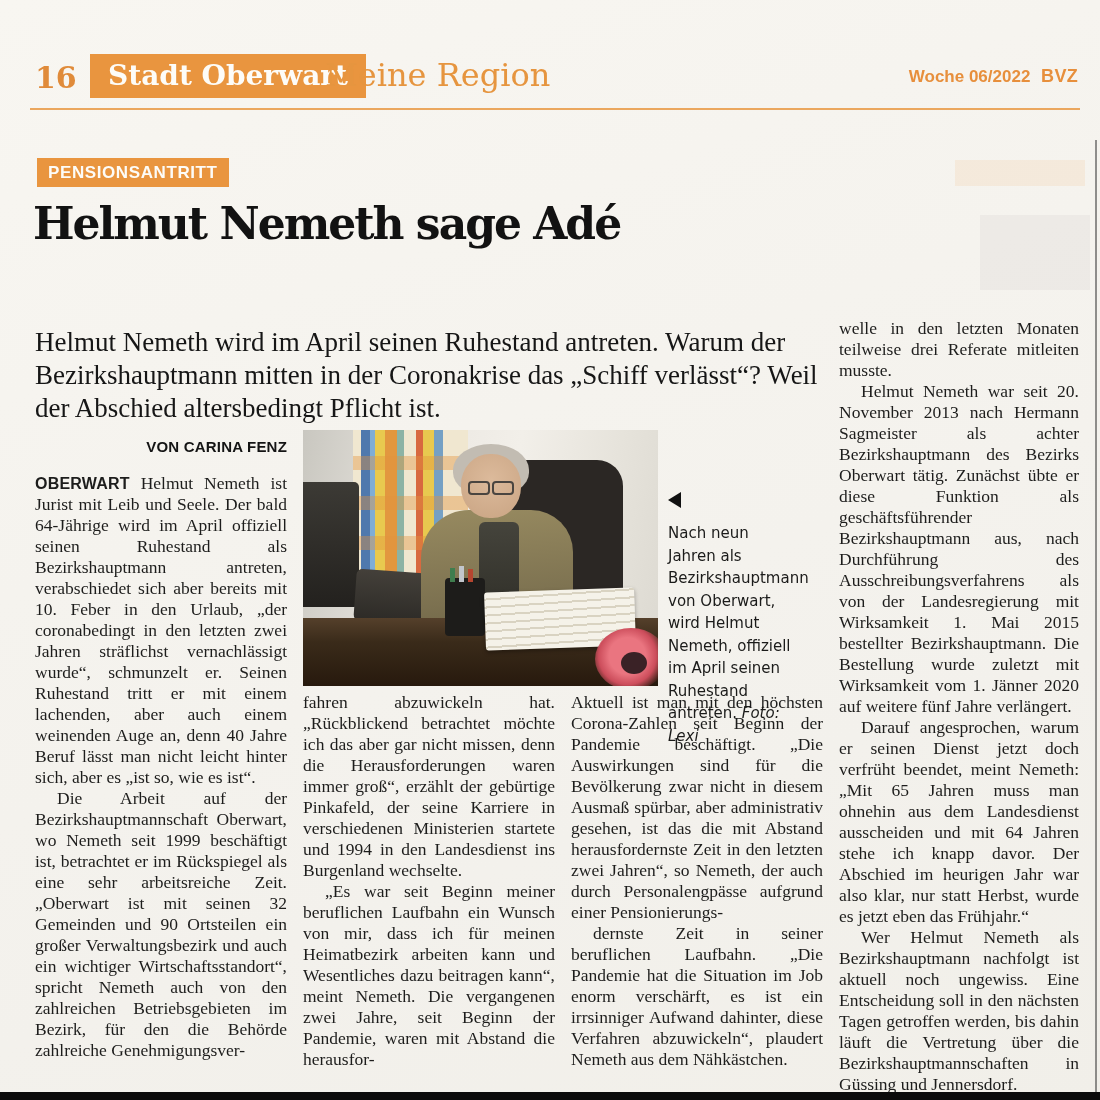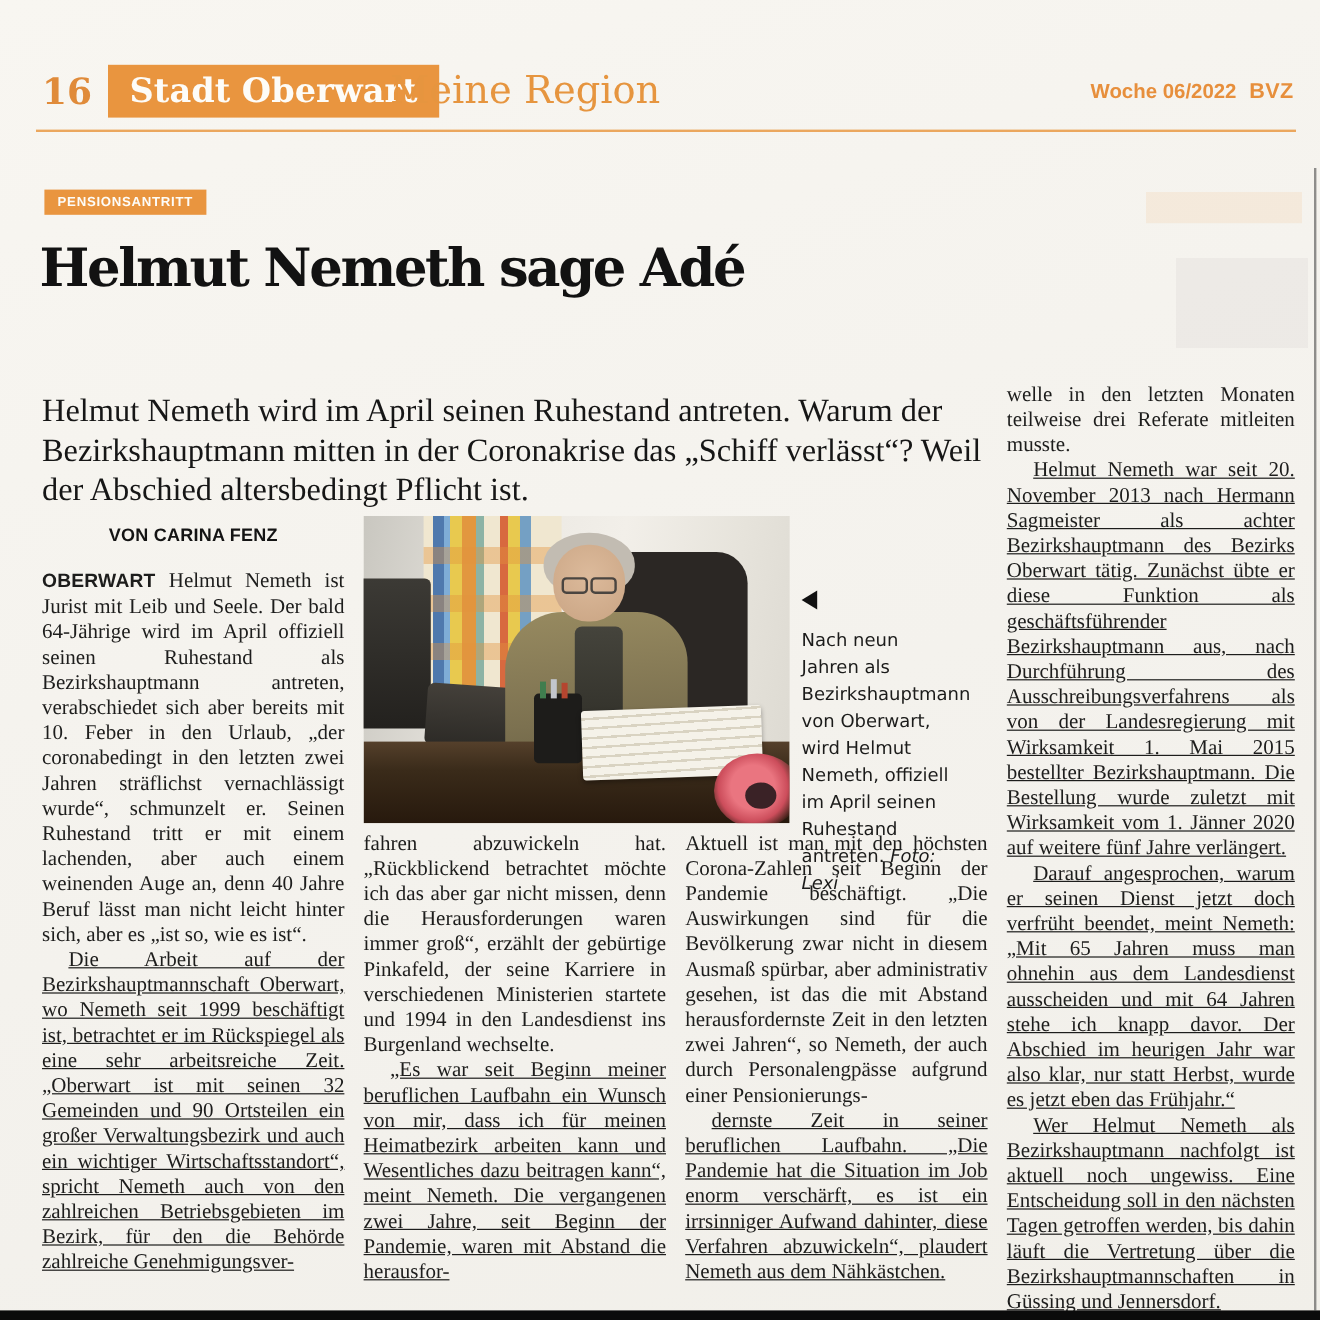--- a/index.html
+++ b/index.html
@@ -41,52 +41,52 @@
   .issue-wrap .brand{font-weight:bold;font-size:18px;letter-spacing:.3px;margin-left:6px;}
   .header-rule{
     position:absolute;left:30px;right:20px;top:108px;height:2px;
     background:#eba75e;
   }
   
   .kicker{
     position:absolute;left:37px;top:158px;
     background:#e9953f;color:#fdfcf8;
     font-family:"Liberation Sans", sans-serif;font-weight:bold;
-    font-size:11px;letter-spacing:.6px;
+    font-size:17px;letter-spacing:.6px;
     padding:5px 11px 4px 11px;
   }
   .headline{
     position:absolute;left:33px;top:198px;margin:0;
     font-family:"DejaVu Serif", serif;font-weight:bold;
     font-size:44px;letter-spacing:-2px;color:#121212;
     white-space:nowrap;
   }
   .lead{
     position:absolute;left:35px;top:326px;width:795px;margin:0;
     font-family:"Liberation Serif", serif;
     font-size:27px;line-height:33px;color:#161616;
   }
   
   .col{
     position:absolute;
     font-size:17.5px;line-height:21px;color:#1d1d1c;
     text-align:justify;
   }
   .col p{margin:0;}
-  .col p + p{text-indent:22px;text-decoration:underline;}
+  .col p + p{text-indent:22px;}
   .col1{left:35px;top:436px;width:252px;}
   .col2{left:303px;top:692px;width:252px;}
   .col3{left:571px;top:692px;width:252px;}
   .col4{left:839px;top:318px;width:240px;}
   .col4 p:first-child{text-indent:0;}
   .col4 p + p{text-indent:22px;}
   .byline{
     font-family:"Liberation Sans", sans-serif;font-weight:bold;
     font-size:15px;letter-spacing:.2px;color:#141414;
-    margin-bottom:16px;text-align:center;
+    margin-bottom:16px;text-align:right;
   }
   .lead-in{
     font-family:"Liberation Sans", sans-serif;font-weight:bold;
     font-size:16px;letter-spacing:.2px;
   }
   
   .photo{
     position:absolute;left:303px;top:430px;width:355px;height:256px;
     margin:0;overflow:hidden;background:#e6e3db;
   }

